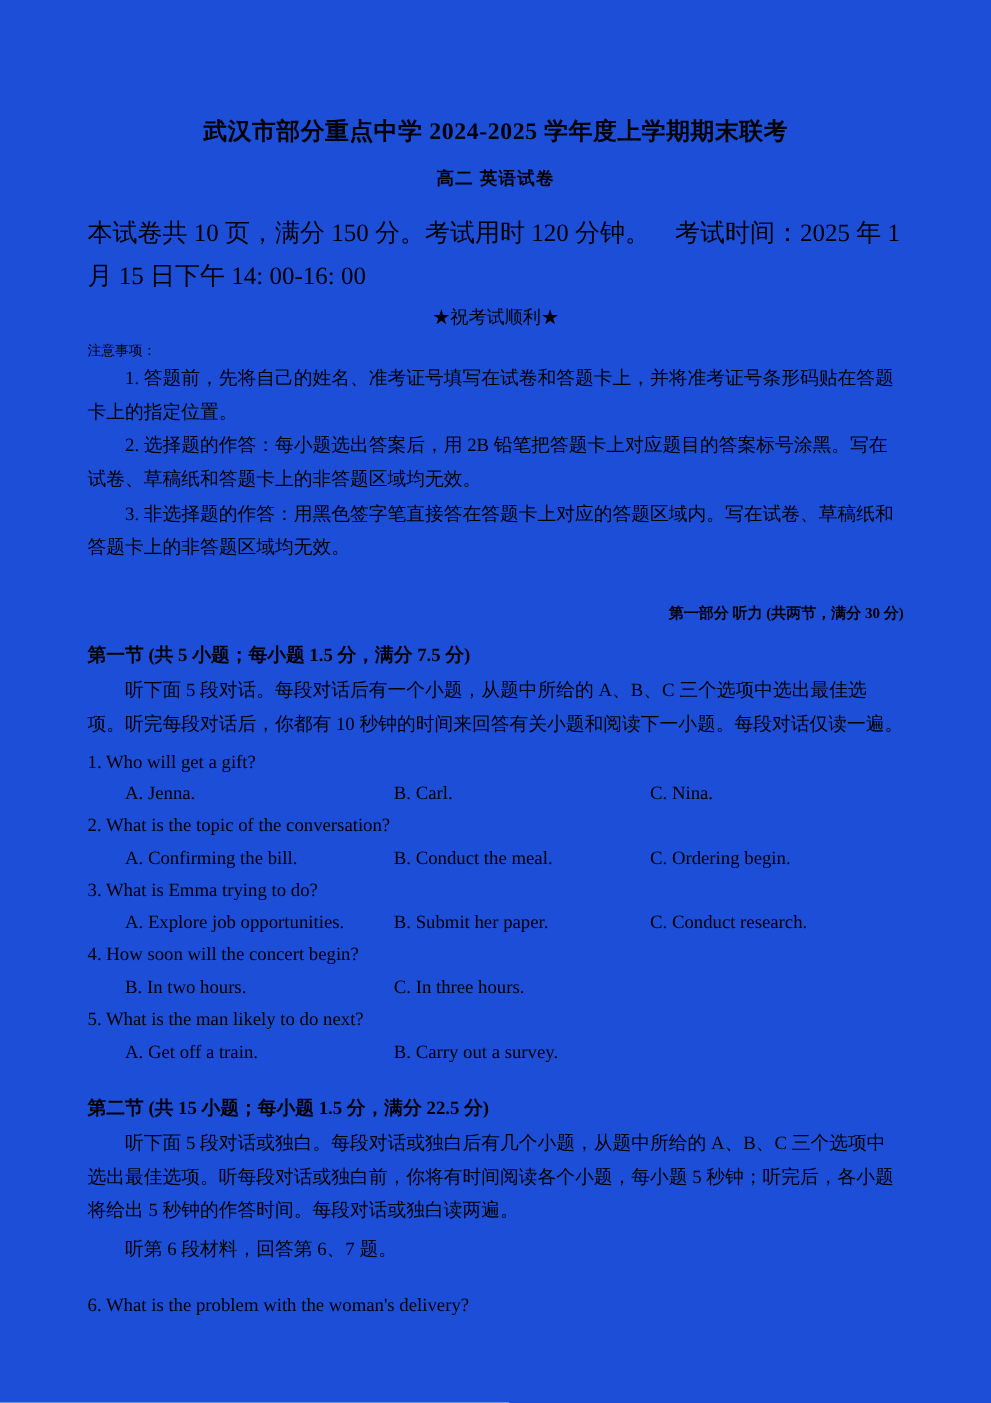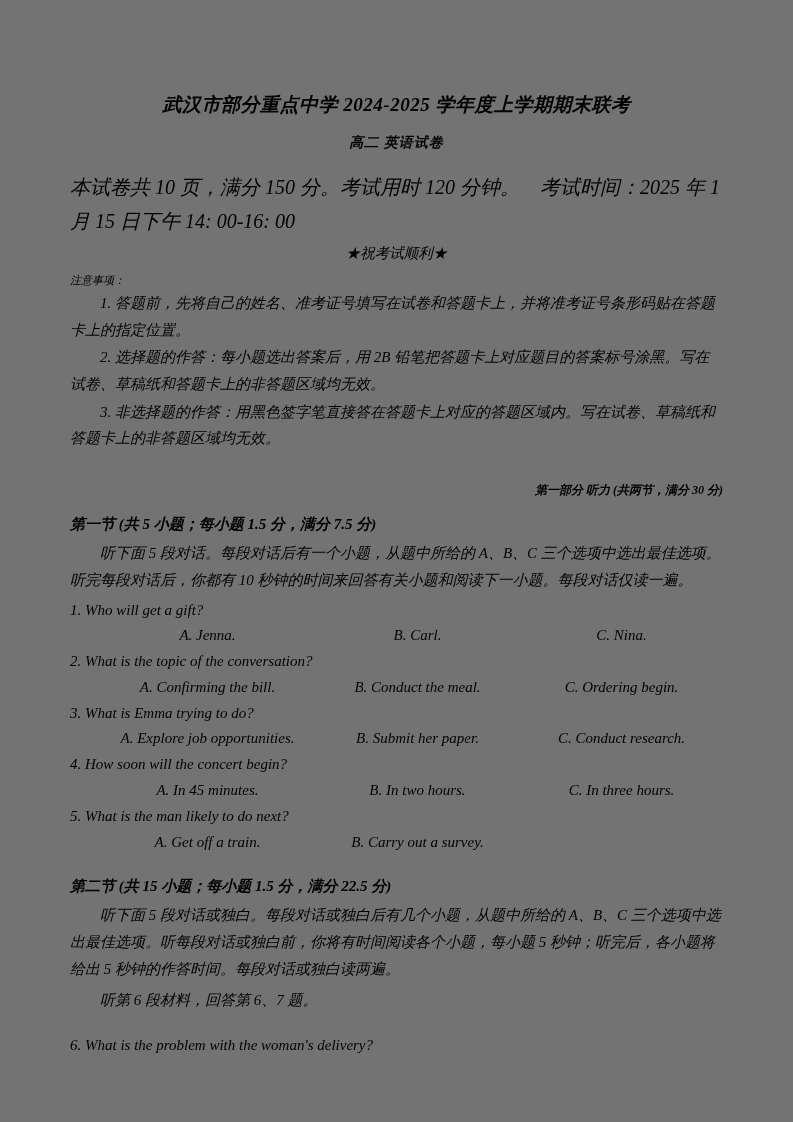--- a/index.html
+++ b/index.html
@@ -8,24 +8,23 @@
     background: #ffffff;
   }
   body {
     font-family: "Liberation Serif", "DejaVu Serif", serif;
     color: #000000;
   }
   .page {
     width: 793px;
     min-height: 1122px;
     margin: 0 auto;
-    background: #737373;
+    background: #1d4ed8;
     box-sizing: border-box;
     padding: 92px 70px 40px 70px;
-    font-style: italic;
   }
   .exam-title {
     font-size: 19px;
     font-weight: bold;
     text-align: center;
     margin: 0 0 16px 0;
     letter-spacing: 0.5px;
   }
   .exam-subtitle {
     font-size: 14px;
@@ -81,21 +80,20 @@
     font-size: 15px;
     line-height: 1.72;
     margin: 0;
   }
   .options-row {
     display: grid;
     grid-template-columns: 215px 205px 1fr;
     padding-left: 30px;
     font-size: 15px;
     line-height: 1.72;
-    text-align: center;
   }
   .section2-block {
     margin-top: 22px;
   }
   .material-note {
     font-size: 15px;
     line-height: 1.78;
     margin: 2px 0;
     text-indent: 2em;
   }
@@ -149,21 +147,20 @@
     <div class="options-row">
       <span>A. Explore job opportunities.</span>
       <span>B. Submit her paper.</span>
       <span>C. Conduct research.</span>
     </div>
   </div>
 
   <div class="question-block">
     <p class="question-line">4. How soon will the concert begin?</p>
     <div class="options-row">
-      <span>A. In 45 minutes.</span>
       <span>B. In two hours.</span>
       <span>C. In three hours.</span>
     </div>
   </div>
 
   <div class="question-block">
     <p class="question-line">5. What is the man likely to do next?</p>
     <div class="options-row">
       <span>A. Get off a train.</span>
       <span>B. Carry out a survey.</span>

